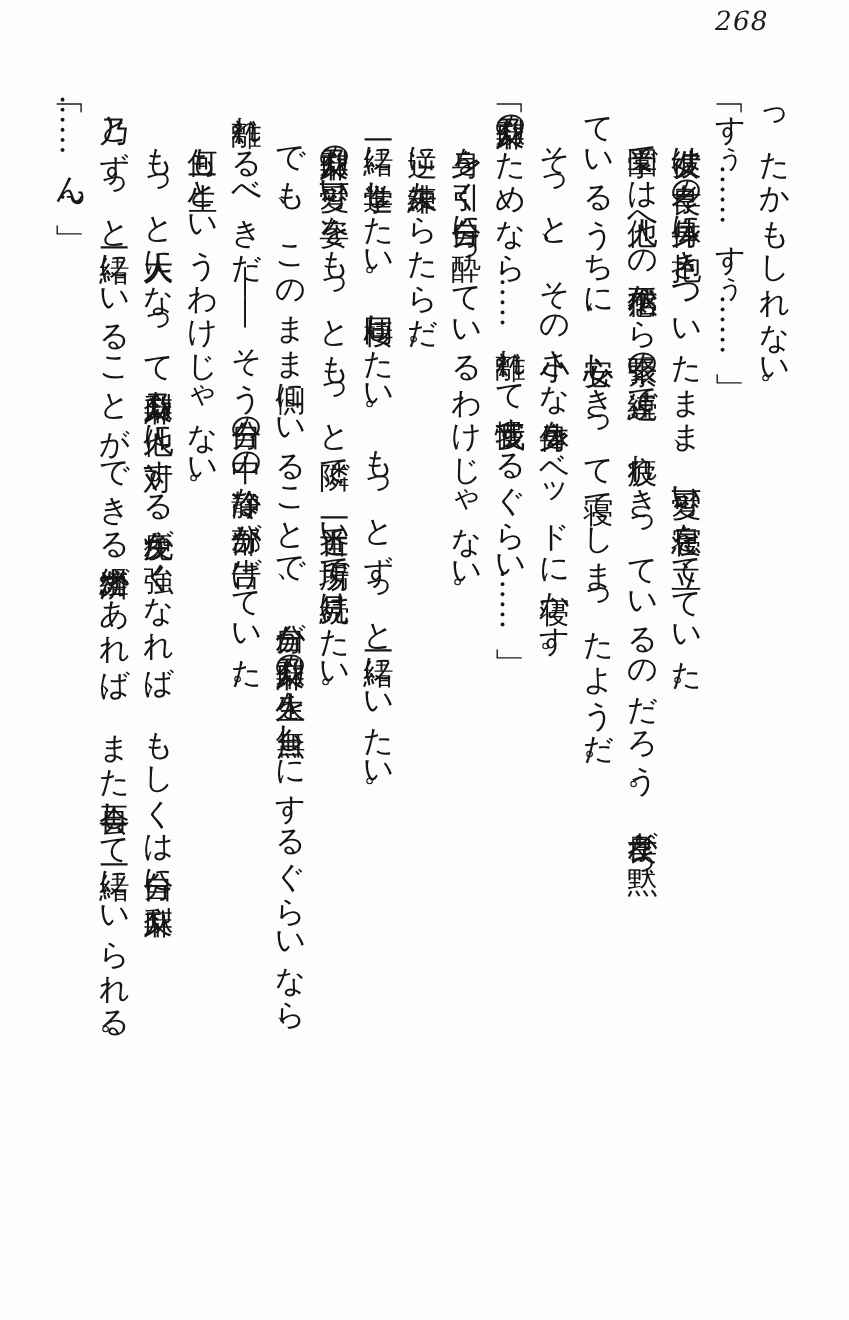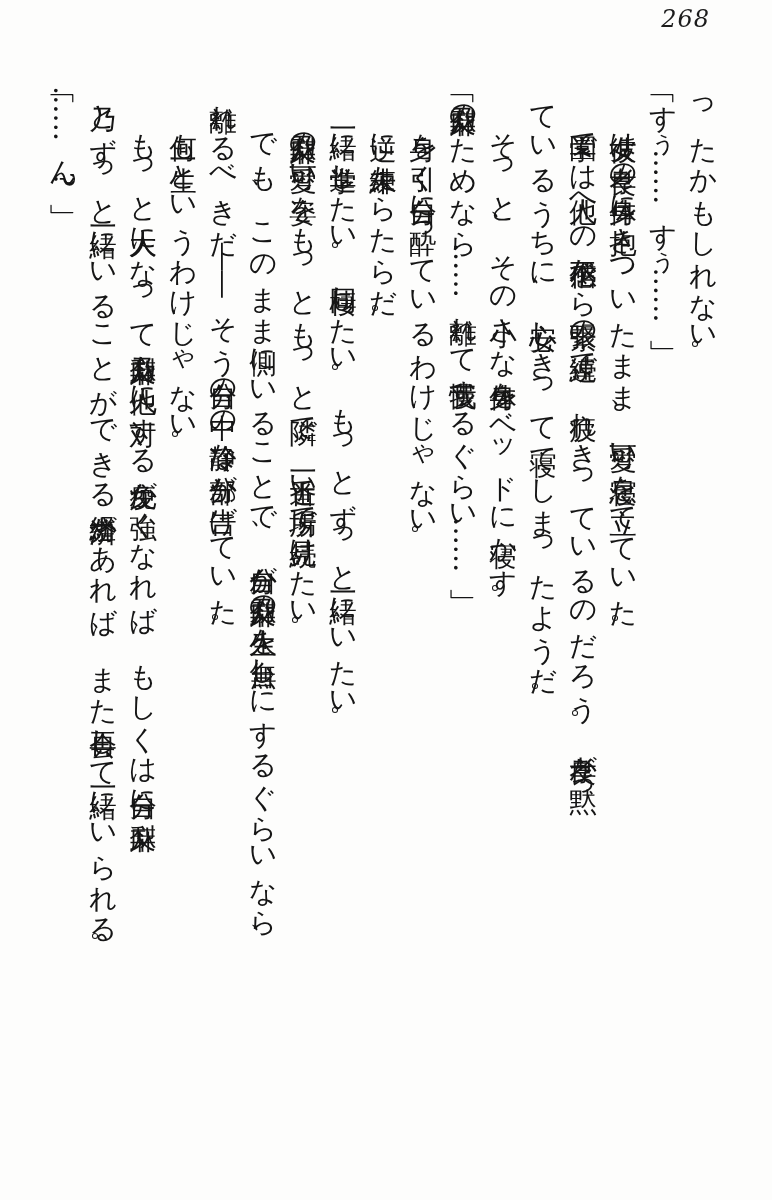--- a/index.html
+++ b/index.html
@@ -13,21 +13,21 @@
     width: 772px;
     height: 1200px;
     background: #fdfdfc;
     overflow: hidden;
   }
   .page-number {
     position: absolute;
     top: 5px;
     left: 650px;
     width: 60px;
-    text-align: right;
+    text-align: left;
     font-style: italic;
     font-size: 24px;
     letter-spacing: 1px;
     color: #1c1c1c;
   }
   .text-block {
     position: absolute;
     top: 86px;
     right: 48px;
     width: 680px;

